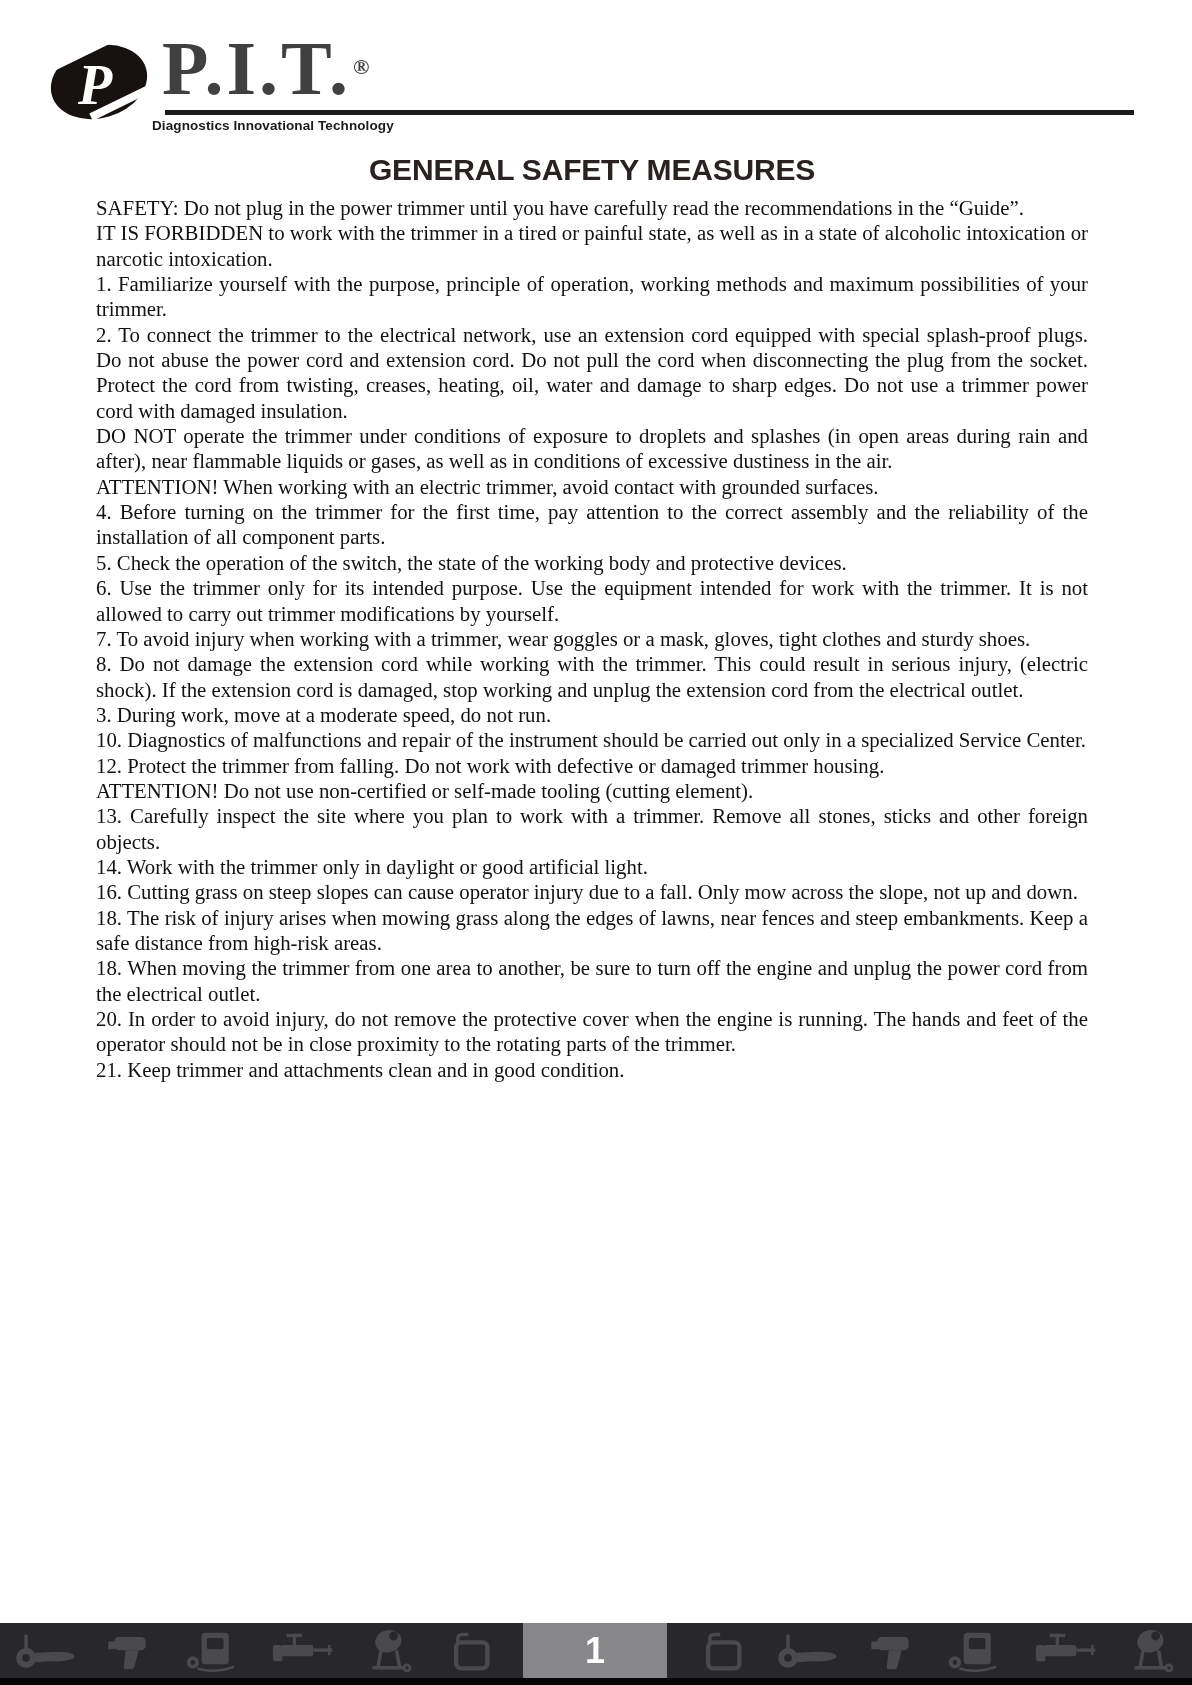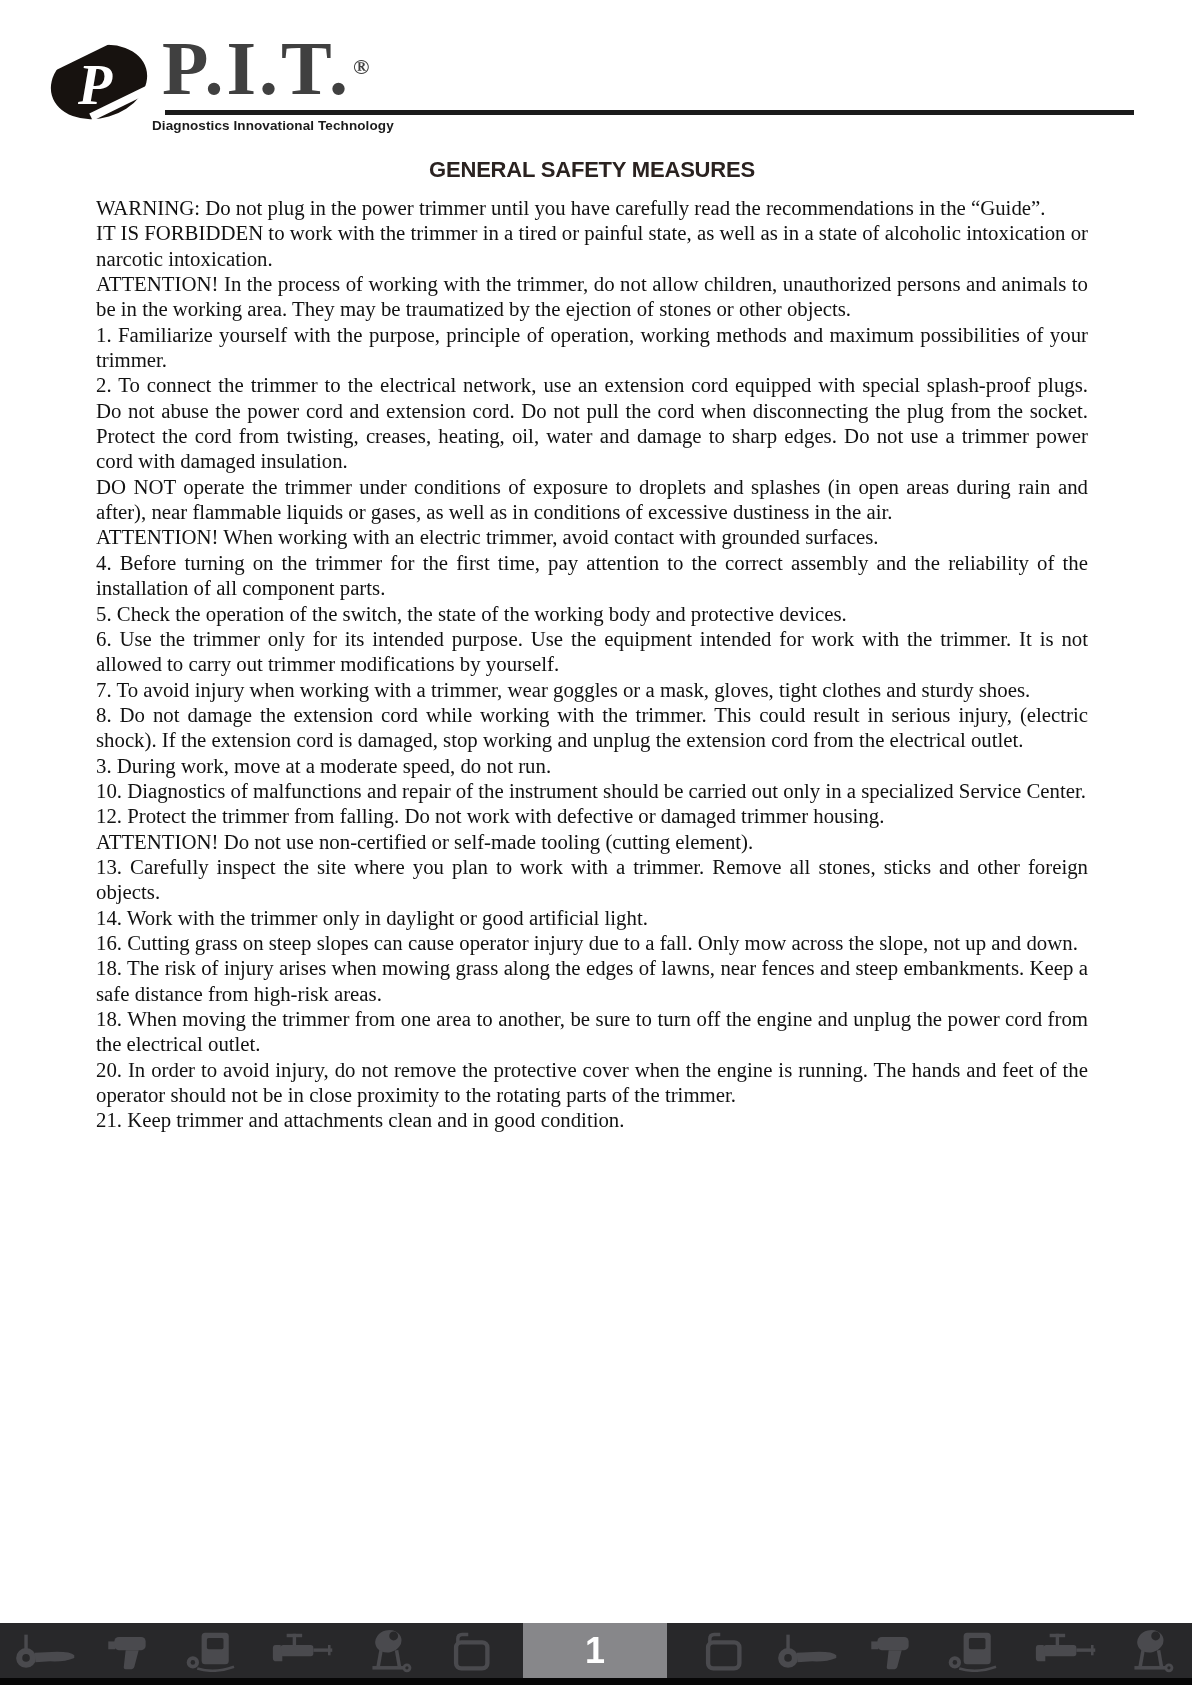--- a/index.html
+++ b/index.html
@@ -29,21 +29,21 @@
     font-family:"Liberation Sans", sans-serif;font-weight:bold;
     font-size:13.5px;letter-spacing:0.1px;color:#1b1b1b;
   }
   
   .content{
     position:absolute;left:96px;top:152px;width:992px;
   }
   .doc-title{
     margin:0 0 7px 0;text-align:center;
     font-family:"Liberation Sans", sans-serif;font-weight:bold;
-    font-size:22px;line-height:36px;color:#2a2220;letter-spacing:-0.2px;
+    font-size:30px;line-height:36px;color:#2a2220;letter-spacing:-0.2px;
   }
   .content p{
     margin:0;text-align:justify;
     font-size:20.8px;line-height:25.35px;color:#121212;
   }
   
   .footer{
     position:absolute;left:0;bottom:0;width:1192px;height:62px;
     background:#28282a;
   }
@@ -120,23 +120,22 @@
     <rect x="-8" y="8" width="80" height="9" fill="#ffffff" transform="rotate(-26 30 14)"></rect>
     <rect x="40" y="58" width="70" height="8" fill="#ffffff" transform="rotate(-26 70 62)"></rect>
     <text x="30" y="62" font-family="Liberation Serif, serif" font-style="italic" font-weight="bold" font-size="56" fill="#ffffff">P</text>
   </svg>
   <div class="logo-text"><span>P.I.T.</span><sup>®</sup></div>
   <div class="logo-rule"></div>
   <div class="tagline">Diagnostics Innovational Technology</div>
 
   <div class="content">
     <h1 class="doc-title">GENERAL SAFETY MEASURES</h1>
-    <p>WARNING: Do not plug in the power trimmer until you have carefully read the recommendations in the “Guide”.</p>
+    <p>SAFETY: Do not plug in the power trimmer until you have carefully read the recommendations in the “Guide”.</p>
     <p>IT IS FORBIDDEN to work with the trimmer in a tired or painful state, as well as in a state of alcoholic intoxication or narcotic intoxication.</p>
-    <p>ATTENTION! In the process of working with the trimmer, do not allow children, unauthorized persons and animals to be in the working area. They may be traumatized by the ejection of stones or other objects.</p>
     <p>1. Familiarize yourself with the purpose, principle of operation, working methods and maximum possibilities of your trimmer.</p>
     <p>2. To connect the trimmer to the electrical network, use an extension cord equipped with special splash-proof plugs. Do not abuse the power cord and extension cord. Do not pull the cord when disconnecting the plug from the socket. Protect the cord from twisting, creases, heating, oil, water and damage to sharp edges. Do not use a trimmer power cord with damaged insulation.</p>
     <p>DO NOT operate the trimmer under conditions of exposure to droplets and splashes (in open areas during rain and after), near flammable liquids or gases, as well as in conditions of excessive dustiness in the air.</p>
     <p>ATTENTION! When working with an electric trimmer, avoid contact with grounded surfaces.</p>
     <p>4. Before turning on the trimmer for the first time, pay attention to the correct assembly and the reliability of the installation of all component parts.</p>
     <p>5. Check the operation of the switch, the state of the working body and protective devices.</p>
     <p>6. Use the trimmer only for its intended purpose. Use the equipment intended for work with the trimmer. It is not allowed to carry out trimmer modifications by yourself.</p>
     <p>7. To avoid injury when working with a trimmer, wear goggles or a mask, gloves, tight clothes and sturdy shoes.</p>
     <p>8. Do not damage the extension cord while working with the trimmer. This could result in serious injury, (electric shock). If the extension cord is damaged, stop working and unplug the extension cord from the electrical outlet.</p>
     <p>3. During work, move at a moderate speed, do not run.</p>

